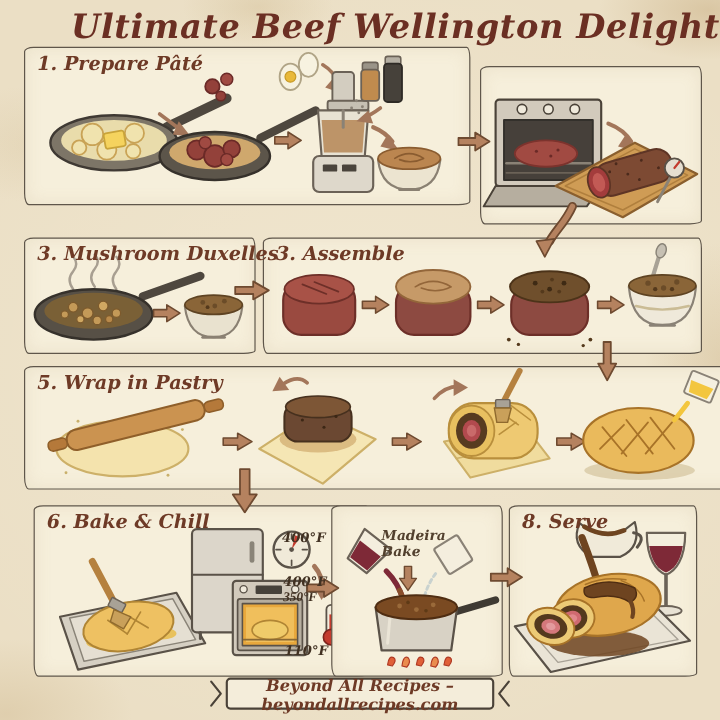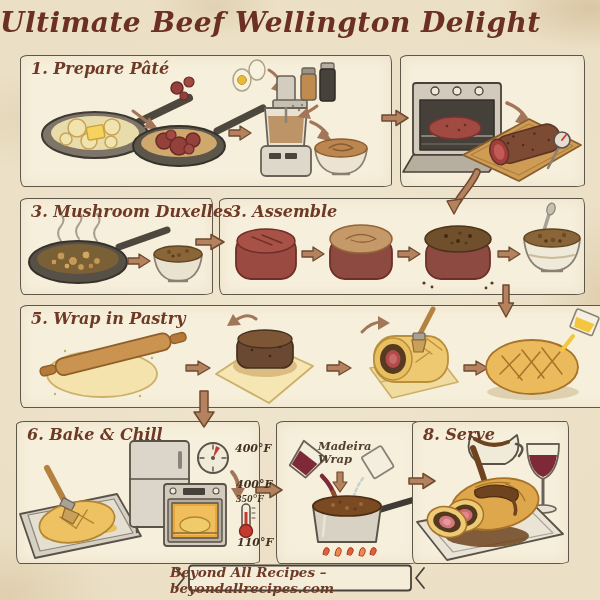--- a/index.html
+++ b/index.html
@@ -9,21 +9,21 @@
     background-color:#ebdfc5;
     background-image:
       radial-gradient(ellipse 130px 60px at 590px 8px,  rgba(189,158,108,.38), transparent 70%),
       radial-gradient(ellipse 90px 140px at 600px 300px, rgba(196,168,120,.30), transparent 70%),
       radial-gradient(ellipse 150px 90px at 5px 595px,  rgba(196,168,120,.30), transparent 70%),
       radial-gradient(ellipse 90px 45px at 215px 6px,   rgba(198,172,124,.28), transparent 70%),
       radial-gradient(ellipse 120px 70px at 30px 120px, rgba(198,172,124,.18), transparent 70%),
       radial-gradient(ellipse 520px 420px at 300px 300px, rgba(255,250,235,.25), transparent 80%);
   }
   .title{
-    position:absolute; top:6px; left:0; width:600px; text-align:left;
+    position:absolute; top:6px; left:0; width:600px; text-align:right;
     font:italic bold 28px "DejaVu Serif", serif; color:#6b2f23; margin:0; letter-spacing:.5px;
   }
   .panel{
     position:absolute; background:#f6efdb; border:1.6px solid #5f564a;
     border-radius:8px 3px 10px 4px / 4px 9px 3px 10px;
     box-shadow: inset 0 0 14px rgba(180,150,100,.14);
   }
   .panel svg{position:absolute; left:0; top:0; width:100%; height:100%;}
   .step-label{
     position:absolute; top:3px; left:10px; z-index:3;
@@ -33,33 +33,33 @@
   .temp{
     position:absolute; z-index:5; font:italic bold 11px "DejaVu Serif", serif;
     color:#413122; white-space:nowrap;
   }
   .madeira{
     position:absolute; z-index:5; left:318px; top:440px; width:58px; text-align:left;
     font:italic bold 11.5px "DejaVu Serif", serif; color:#52402e; line-height:13px;
   }
   .footer{position:absolute; left:170px; top:564px; width:260px; height:28px; z-index:6;}
   .footer .ribbon-text{
-    position:absolute; left:0; top:0; width:260px; height:28px; line-height:27px; text-align:left;
+    position:absolute; left:0; top:0; width:260px; height:28px; line-height:27px; text-align:center;
     font:italic bold 13.5px "DejaVu Serif", serif; color:#6e3a26;
   }
   svg *{stroke-linejoin:round; stroke-linecap:round;}
 </style>
 </head>
 <body>
 
 <div class="canvas">
 
   <h1 class="title">Ultimate Beef Wellington Delight</h1>
 
-  <div class="panel" style="left:20px;top:55px;width:370px;height:130px;">
+  <div class="panel" style="left:20px;top:39px;width:370px;height:130px;">
     <span class="step-label">1. Prepare Pâté</span>
     <svg viewBox="0 0 370 130">
 
       <g>
         <line x1="118" y1="66" x2="168" y2="42" stroke="#4e473e" stroke-width="8"></line>
         <ellipse cx="74" cy="79" rx="53" ry="23" fill="#7d7567" stroke="#3f3933" stroke-width="2"></ellipse>
         <ellipse cx="74" cy="77" rx="44" ry="17" fill="#e9dcab"></ellipse>
         <circle cx="56" cy="72" r="9" fill="#f0e3ae" stroke="#c9a356" stroke-width="1.5"></circle>
         <circle cx="91" cy="71" r="8" fill="#f0e3ae" stroke="#c9a356" stroke-width="1.5"></circle>
         <circle cx="68" cy="85" r="8" fill="#f0e3ae" stroke="#c9a356" stroke-width="1.5"></circle>
@@ -319,21 +319,21 @@
         <line x1="460" y1="68" x2="480" y2="48" stroke="#a87328" stroke-width="1.5"></line>
         <g transform="rotate(22 543 20)">
           <rect x="531" y="6" width="24" height="20" rx="2" fill="#f4efe2" fill-opacity=".65" stroke="#8a8276" stroke-width="1.6"></rect>
           <polygon points="533,14 553,14 551,24 535,24" fill="#f3c63e"></polygon>
         </g>
         <path d="M533,30 Q527,38 522,44" fill="none" stroke="#f3c63e" stroke-width="4"></path>
       </g>
     </svg>
   </div>
 
-  <div class="panel" style="left:16px;top:421px;width:242px;height:141px;">
+  <div class="panel" style="left:28px;top:421px;width:242px;height:141px;padding-left:36px;">
     <span class="step-label">6. Bake &amp; Chill</span>
     <svg viewBox="0 0 242 141">
       <g>
         <polygon points="3,92 100,72 124,114 18,136" fill="#d6d0c3" stroke="#5a5248" stroke-width="1.8"></polygon>
         <polygon points="11,93 97,77 116,111 23,129" fill="#e5dfd2" stroke="#8a8478" stroke-width="1.2"></polygon>
         <ellipse cx="88" cy="106" rx="12" ry="5" fill="#e9b93f" opacity=".8"></ellipse>
         <ellipse cx="34" cy="114" rx="9" ry="4" fill="#e9b93f" opacity=".8"></ellipse>
         <g transform="rotate(-10 60 100)">
           <ellipse cx="60" cy="100" rx="38" ry="20" fill="#eec162" stroke="#b08534" stroke-width="1.7"></ellipse>
           <line x1="44" y1="92" x2="58" y2="106" stroke="#b08534" stroke-width="1.4"></line>
@@ -427,24 +427,24 @@
           <path d="M70,132 q1,-8 5,-6 q3,2 -1,7 Z" fill="#e06038" stroke="#b03a24" stroke-width="1"></path>
           <path d="M82,133 q1,-9 5,-7 q3,3 -1,8 Z" fill="#ea8c4e" stroke="#b03a24" stroke-width="1"></path>
           <path d="M93,132 q1,-8 5,-6 q3,2 -1,7 Z" fill="#e06038" stroke="#b03a24" stroke-width="1"></path>
         </g>
       </g>
     </svg>
   </div>
 
   <div class="madeira">
     <div>Madeira</div>
-    <div>Wrap</div>
-  </div>
-
-  <div class="panel" style="left:412px;top:421px;width:155px;height:141px;">
+    <div>Bake</div>
+  </div>
+
+  <div class="panel" style="left:424px;top:421px;width:155px;height:141px;">
     <span class="step-label">8. Serve</span>
     <svg viewBox="0 0 155 141">
       <g>
         <path d="M114,22 L146,22 C146,44 138,54 130,57 C122,54 114,44 114,22 Z" fill="#f2ede0" fill-opacity=".4" stroke="#6b6257" stroke-width="1.8"></path>
         <path d="M116,33 L144,33 C142,47 136,53 130,55 C124,53 118,47 116,33 Z" fill="#7e2937"></path>
         <line x1="130" y1="57" x2="130" y2="84" stroke="#6b6257" stroke-width="3"></line>
         <ellipse cx="130" cy="87" rx="13" ry="4" fill="#e8e2d4" stroke="#6b6257" stroke-width="1.6"></ellipse>
       </g>
       <g>
         <path d="M58,14 Q50,32 68,42 L92,42 Q110,34 104,13 L95,20 Q79,28 62,17 Z" fill="#f0ead9" stroke="#5a5248" stroke-width="1.8"></path>

